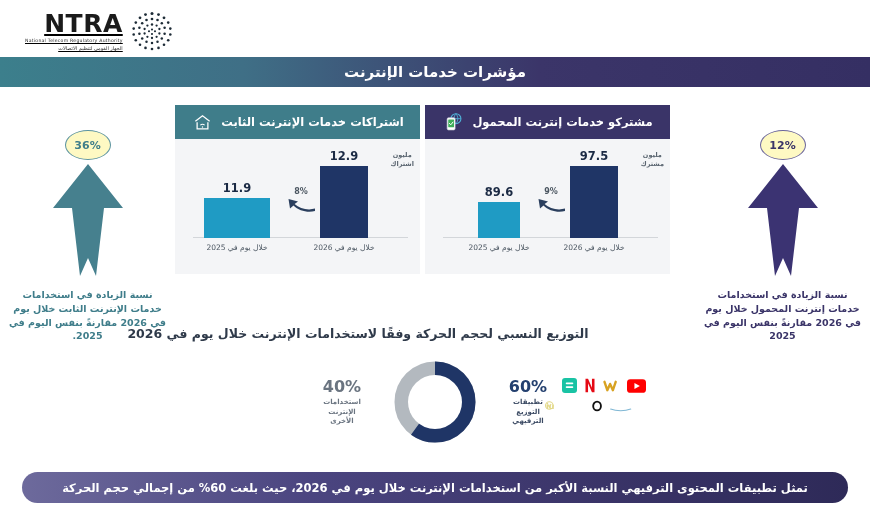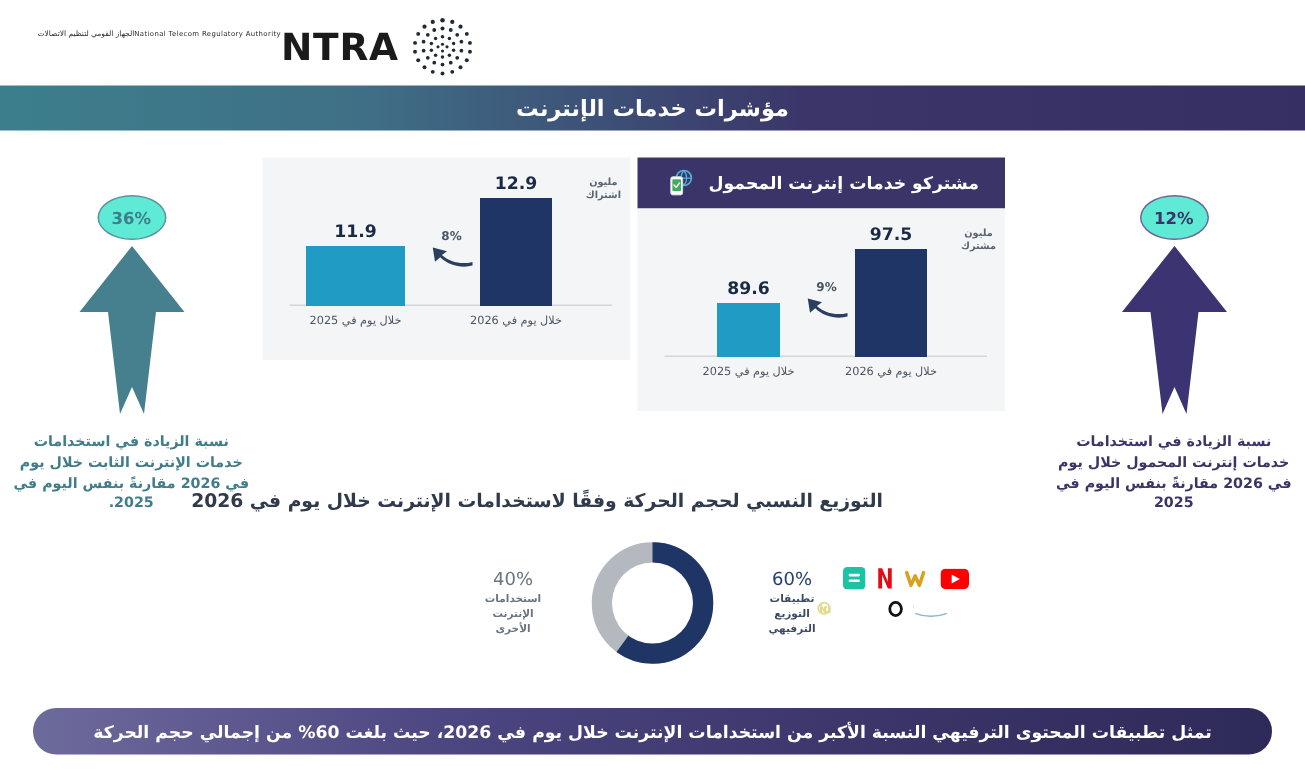--- a/index.html
+++ b/index.html
@@ -7,21 +7,21 @@
     width: 870px; height: 522px;
     background: #ffffff;
     font-family: "DejaVu Sans", "Liberation Sans", sans-serif;
     overflow: hidden;
   }
   .page { position: relative; width: 870px; height: 522px; background: #fff; }
 
   
   .logo-wrap { position: absolute; left: 25px; top: 8px; display: flex; align-items: center; gap: 6px; }
   .logo-mark { width: 46px; height: 46px; position: relative; }
-  .logo-text-block { display: flex; justify-content: center; }
+  .logo-text-block { display: flex; flex-direction: column; justify-content: center; text-decoration: underline; }
   .logo-title { font-size: 25px; font-weight: 800; letter-spacing: .5px; color: #1b1b1b; line-height: 1; font-family: "DejaVu Sans", sans-serif; }
   .logo-sub-en { font-size: 4.6px; color: #2a2a2a; letter-spacing: .25px; margin-top: 2px; line-height: 1.25; }
   .logo-sub-ar { font-size: 5px; color: #2a2a2a; margin-top: 1px; line-height: 1.25; direction: rtl; }
 
   
   .title-bar {
     position: absolute; left: 0; top: 57px; width: 870px; height: 30px;
     background: linear-gradient(90deg, #3c7f8c 0%, #3f6f86 28%, #3b3569 62%, #352f63 100%);
     display: flex; align-items: center; justify-content: center;
   }
@@ -50,38 +50,38 @@
   .bar-2025 { background: #1f9bc4; }
 
   .growth { position: absolute; bottom: 55px; left: 50%; transform: translateX(-50%); text-align: center; }
   .growth .g-pct { font-size: 8px; font-weight: 700; color: #4a5560; margin-bottom: 1px; }
 
   
   .callout { position: absolute; top: 130px; width: 175px; text-align: center; }
   .callout-left { left: 0px; }
   .callout-right { left: 695px; }
   .bubble {
-    width: 46px; height: 30px; border-radius: 50%; background: #5eead4;
+    width: 46px; height: 30px; border-radius: 50%; background: #fef9c3;
     display: flex; align-items: center; justify-content: center; margin: 0 auto;
     font-size: 11px; font-weight: 700;
   }
   .bubble-teal { border: 1.6px solid #5b93a0; color: #3f7d8a; }
   .bubble-purple { border: 1.6px solid #6b659c; color: #3a3468; }
   .big-arrow { margin: 2px auto 0; display: block; }
   .callout-cap { font-size: 9.5px; font-weight: 700; line-height: 1.45; margin-top: 4px; padding: 0 6px; }
   .cap-teal { color: #3f7d8a; }
   .cap-purple { color: #3a3468; }
 
   
   .donut-title { position: absolute; left: 0; top: 326px; width: 716px; text-align: center; font-size: 12.5px; font-weight: 700; color: #2f3a4a; }
   .donut-area { position: absolute; left: 185px; top: 352px; width: 500px; height: 100px; display: flex; align-items: center; justify-content: center; gap: 14px; }
   .donut { width: 86px; height: 86px; position: relative; flex: 0 0 auto; }
   .donut-hole { position: absolute; left: 50%; top: 50%; transform: translate(-50%,-50%); width: 54px; height: 54px; border-radius: 50%; background: #fff; }
   .seg-label { text-align: center; width: 72px; }
-  .seg-pct { font-size: 12px; font-weight: 400; color: #24406f; font-family: "DejaVu Sans", sans-serif; }
+  .seg-pct { font-size: 16px; font-weight: 700; color: #24406f; font-family: "DejaVu Sans", sans-serif; }
   .seg-desc { font-size: 7px; color: #3b4a63; line-height: 1.4; margin-top: 2px; font-weight: 700; }
   .seg-label.gray .seg-pct { color: #6a7480; }
   .seg-label.gray .seg-desc { color: #6a7480; }
 
   .brands { display: flex; flex-direction: column; gap: 5px; }
   .brand-row { display: flex; align-items: center; gap: 7px; }
   .brand { height: 15px; display: flex; align-items: center; justify-content: center; }
 
   
   .bottom-banner {
@@ -155,20 +155,31 @@
       <div class="logo-sub-en">National Telecom Regulatory Authority</div>
       <div class="logo-sub-ar">الجهاز القومي لتنظيم الاتصالات</div>
     </div>
   </div>
 
   <div class="title-bar">
     <div class="txt">مؤشرات خدمات الإنترنت</div>
   </div>
 
   <div class="panel panel-left">
+    <div class="panel-head">
+      <span class="ph-txt">اشتراكات خدمات الإنترنت الثابت</span>
+      <span class="icon-box">
+        <svg width="19" height="19" viewBox="0 0 24 24" fill="none" stroke="#ffffff" stroke-width="1.6">
+          <path d="M3 10.5 12 3.5l9 7"></path>
+          <path d="M5.2 11.6V20h13.6v-8.4"></path>
+          <path d="M9.3 15.4a4 4 0 0 1 5.4 0" stroke-width="1.3"></path>
+          <circle cx="12" cy="17.6" r="0.9" fill="#fff" stroke="none"></circle>
+        </svg>
+      </span>
+    </div>
     <div class="panel-body">
       <div class="ylab">
         <span>مليون</span><br>
         <span>اشتراك</span>
       </div>
       <div class="axis"></div>
 
       <div class="bar bar-2026" style="right:52px; width:48px; height:72px;">
         <span class="val">12.9</span>
         <span class="cat">خلال يوم في 2026</span>

